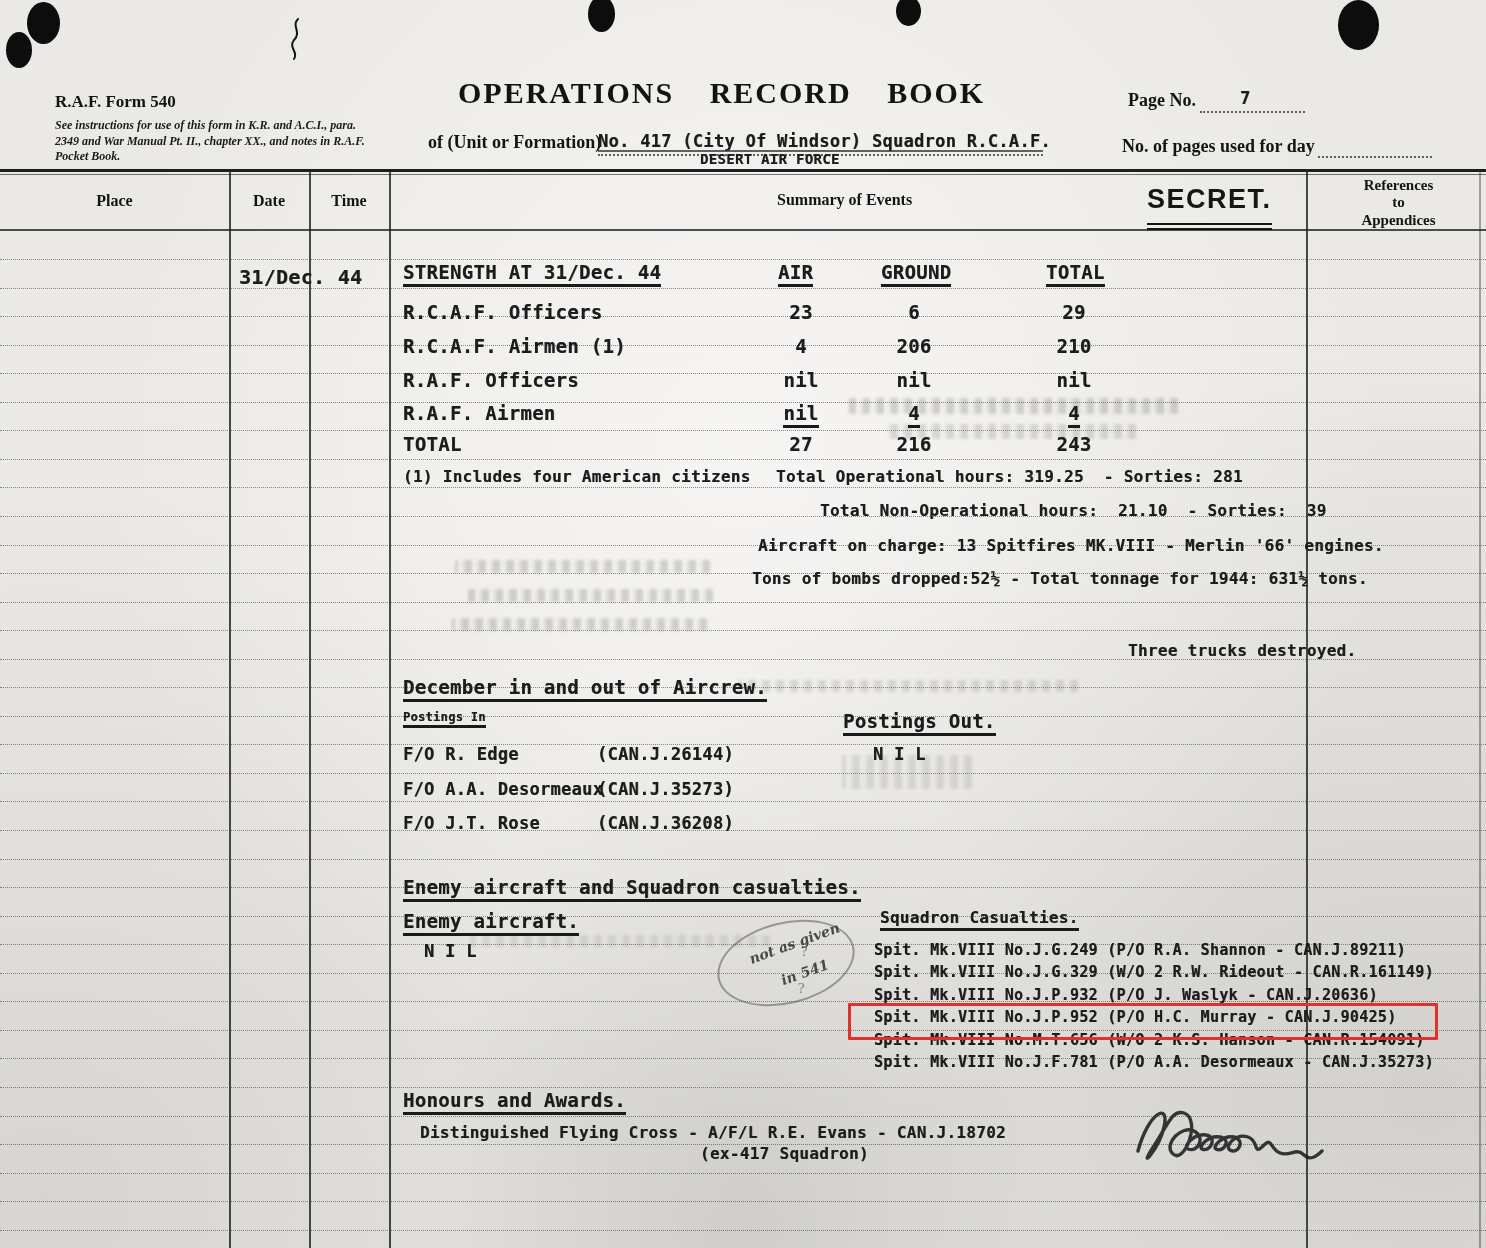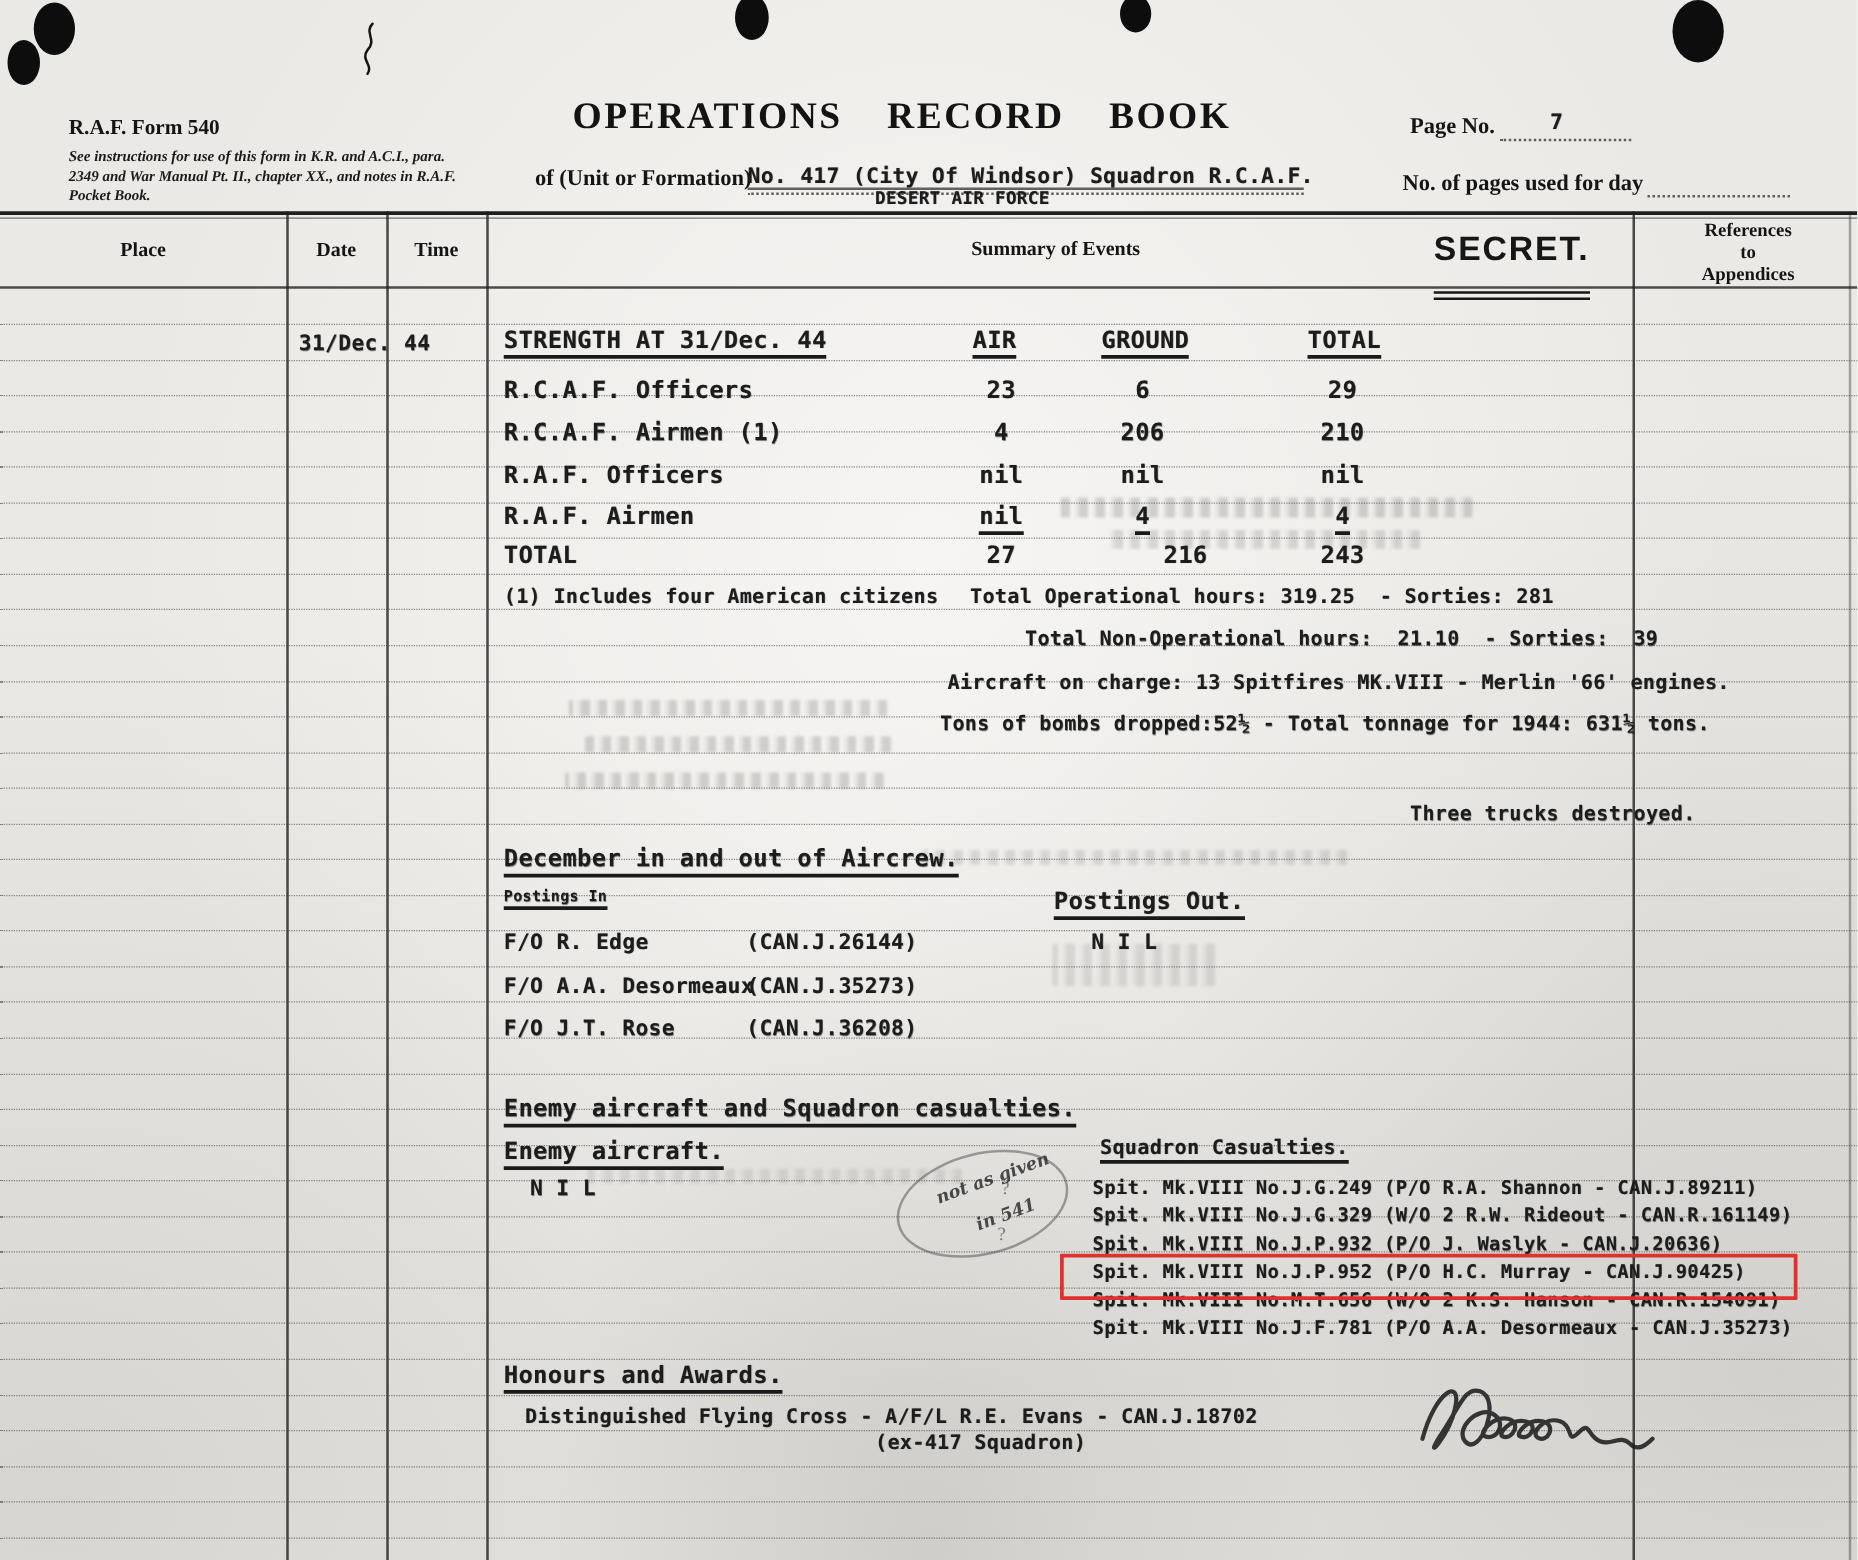--- a/index.html
+++ b/index.html
@@ -34,21 +34,21 @@
     position:absolute;
     background:repeating-linear-gradient(90deg, rgba(80,80,80,.40) 0 7px, rgba(80,80,80,.14) 7px 10px, transparent 10px 14px);
     filter:blur(1.4px);opacity:.55;transform:scaleX(-1);
     border-radius:2px;
   }
   .qmark{position:absolute;font-family:"Liberation Serif",serif;color:rgba(55,55,55,.6);font-size:15px;}
   .center{text-align:center;}
   #secret{
     font-family:"Liberation Sans", sans-serif;font-weight:700;
     font-size:27px;letter-spacing:1.5px;color:#161616;
-    border-bottom:7px double #161616;padding-bottom:18px;
+    border-bottom:7px double #161616;padding-bottom:8px;
   }
   #title{
     font-weight:700;font-size:30px;letter-spacing:2px;word-spacing:26px;
     color:#131313;white-space:pre;
   }
   .instr{font-style:italic;font-weight:700;font-size:12px;line-height:1.3;color:#1b1b1b;width:312px;}
   .dotlead{position:absolute;border-top:2px dotted rgba(60,60,60,.8);height:0;}
   .redbox{position:absolute;border:3px solid #e0312f;border-radius:1px;}
   .circnote{
     position:absolute;border:2px solid rgba(75,75,75,.5);border-radius:50%;
@@ -152,21 +152,21 @@
 
   <div class="bleed" style="left:848px;top:398px;width:330px;height:16px;"></div>
   <div class="bleed" style="left:886px;top:424px;width:250px;height:15px;opacity:.45;"></div>
   <div class="bleed" style="left:455px;top:560px;width:255px;height:13px;"></div>
   <div class="bleed" style="left:468px;top:589px;width:245px;height:13px;"></div>
   <div class="bleed" style="left:452px;top:618px;width:255px;height:13px;"></div>
   <div class="bleed" style="left:738px;top:680px;width:340px;height:12px;opacity:.4;"></div>
   <div class="bleed" style="left:842px;top:755px;width:130px;height:34px;opacity:.35;"></div>
   <div class="bleed" style="left:470px;top:935px;width:300px;height:12px;opacity:.3;"></div>
 
-  <div class="abs t" style="left:239px;top:265px;font-size:17px;">31/Dec. 44</div>
+  <div class="abs t" style="left:239px;top:265px;font-size:20px;">31/Dec. 44</div>
 
   <div class="abs t u" style="left:403px;top:261px;font-size:19px;">STRENGTH AT 31/Dec. 44</div>
   <div class="abs t u" style="left:778px;top:261px;font-size:19px;">AIR</div>
   <div class="abs t u" style="left:881px;top:261px;font-size:19px;">GROUND</div>
   <div class="abs t u" style="left:1046px;top:261px;font-size:19px;">TOTAL</div>
   <div id="strength-rows">
       <div class="abs t" style="left: 403px; top: 301px; font-size: 19px;">R.C.A.F. Officers</div>
       <div class="abs t" style="left: 755px; top: 301px; width: 92px; font-size: 19px; text-align: center;"><span class="t">23</span></div>
       <div class="abs t" style="left: 862px; top: 301px; width: 104px; font-size: 19px; text-align: center;"><span class="t">6</span></div>
       <div class="abs t" style="left: 1022px; top: 301px; width: 104px; font-size: 19px; text-align: center;"><span class="t">29</span></div>
@@ -177,21 +177,21 @@
       <div class="abs t" style="left: 403px; top: 369px; font-size: 19px;">R.A.F. Officers</div>
       <div class="abs t" style="left: 755px; top: 369px; width: 92px; font-size: 19px; text-align: center;"><span class="t">nil</span></div>
       <div class="abs t" style="left: 862px; top: 369px; width: 104px; font-size: 19px; text-align: center;"><span class="t">nil</span></div>
       <div class="abs t" style="left: 1022px; top: 369px; width: 104px; font-size: 19px; text-align: center;"><span class="t">nil</span></div>
       <div class="abs t" style="left: 403px; top: 402px; font-size: 19px;">R.A.F. Airmen</div>
       <div class="abs t" style="left: 755px; top: 402px; width: 92px; font-size: 19px; text-align: center;"><span class="t u">nil</span></div>
       <div class="abs t" style="left: 862px; top: 402px; width: 104px; font-size: 19px; text-align: center;"><span class="t u">4</span></div>
       <div class="abs t" style="left: 1022px; top: 402px; width: 104px; font-size: 19px; text-align: center;"><span class="t u">4</span></div>
       <div class="abs t" style="left: 403px; top: 433px; font-size: 19px;">TOTAL</div>
       <div class="abs t" style="left: 755px; top: 433px; width: 92px; font-size: 19px; text-align: center;"><span class="t">27</span></div>
-      <div class="abs t" style="left: 862px; top: 433px; width: 104px; font-size: 19px; text-align: right;"><span class="t">216</span></div>
+      <div class="abs t" style="left: 862px; top: 433px; width: 104px; font-size: 19px; text-align: center;"><span class="t">216</span></div>
       <div class="abs t" style="left: 1022px; top: 433px; width: 104px; font-size: 19px; text-align: center;"><span class="t">243</span></div>
     </div>
 
   <div class="abs t" style="left:403px;top:467px;font-size:16px;">(1) Includes four American citizens</div>
   <div class="abs t" style="left:776px;top:467px;font-size:16px;">Total Operational hours: 319.25  - Sorties: 281</div>
   <div class="abs t" style="left:820px;top:501px;font-size:16px;">Total Non-Operational hours:  21.10  - Sorties:  39</div>
   <div class="abs t" style="left:758px;top:536px;font-size:16px;">Aircraft on charge: 13 Spitfires MK.VIII - Merlin '66' engines.</div>
   <div class="abs t" style="left:752px;top:569px;font-size:16px;">Tons of bombs dropped:52½ - Total tonnage for 1944: 631½ tons.</div>
   <div class="abs t" style="left:1128px;top:641px;font-size:16px;">Three trucks destroyed.</div>
 

